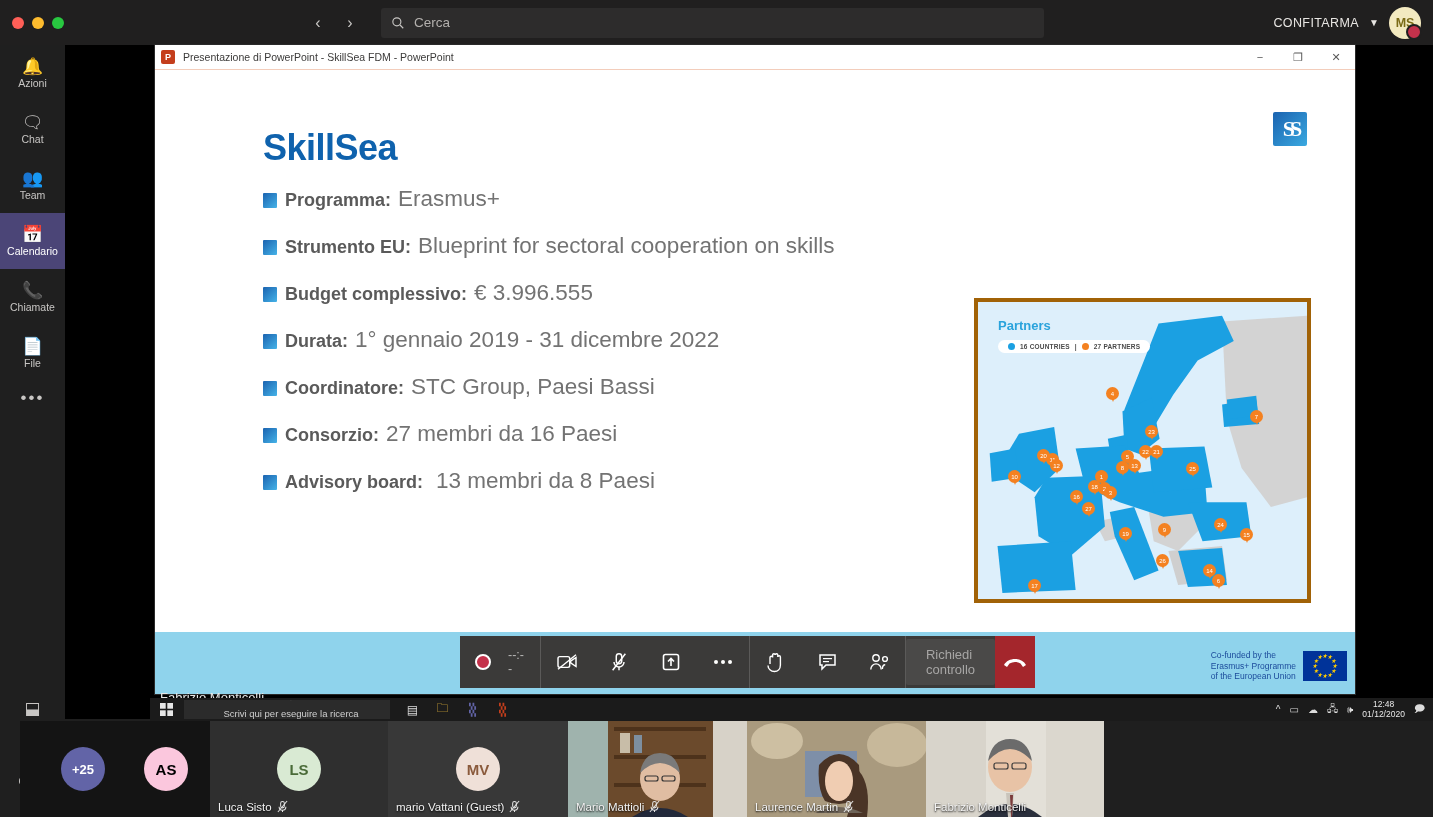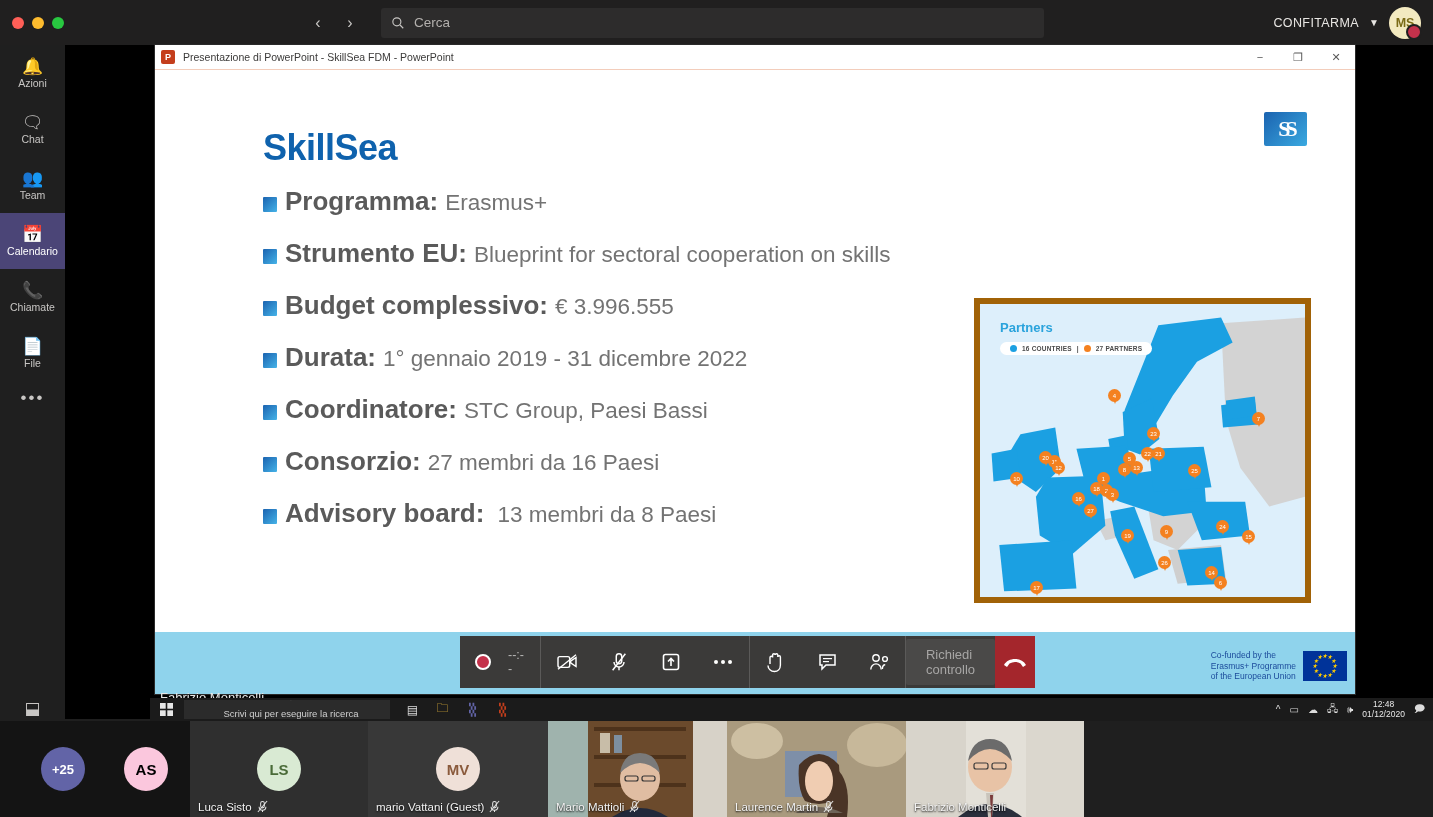--- a/index.html
+++ b/index.html
@@ -55,38 +55,38 @@
                display:flex; align-items:center; padding-left:6px; }
   .ppt-ico { width:14px; height:14px; border-radius:2px; background:#c43e1c; color:#fff;
              font-size:9px; font-weight:bold; display:flex; align-items:center; justify-content:center; }
   .ppt-title .t { margin-left:8px; font-size:10.5px; color:#3b3a39; }
   .ppt-winbtns { margin-left:auto; display:flex; }
   .wb { width:38px; height:25px; display:flex; align-items:center; justify-content:center;
         color:#5a5a5a; font-size:11px; }
 
   
   .slide { position:relative; height:563px; background:#fff; overflow:hidden; }
-  .sslogo { position:absolute; right:48px; top:42px; width:43px; height:34px;
+  .sslogo { position:absolute; right:48px; top:42px; width:34px; height:34px;
             background:linear-gradient(135deg,#1b63b0,#3aa9e0); border-radius:2px;
             display:flex; align-items:center; justify-content:center;margin-left:48px; }
   .sslogo span { color:#fff; font-size:22px; font-weight:bold; font-family:"Liberation Serif",serif;
                  letter-spacing:-5px; }
   .slide-title { position:absolute; left:108px; top:57px; font-size:36px; font-weight:bold;
                  color:#0f62ad; letter-spacing:-.5px; }
   .bullets { position:absolute; left:108px; top:116px; width:800px; }
   .bul { display:flex; align-items:baseline; margin-bottom:21px; }
   .bul-mk { width:14px; height:15px; margin-right:8px; flex:none; border-radius:1px;
             background:linear-gradient(135deg,#1b63b0,#45b3e8); position:relative; top:2px; }
-  .bul-k { font-size:26px; font-weight:bold; color:#5a5a5a; white-space:nowrap; }
+  .bul-k { font-size:18px; font-weight:bold; color:#5a5a5a; white-space:nowrap; }
   .bul-v { font-size:22.5px; color:#737373; margin-left:7px; }
   .bul.tight .bul-v { margin-left:13px; }
 
   
   .mapcard { position:absolute; right:44px; top:228px; width:337px; height:305px;
-             background:#ddeffb; border:6px solid #a16207; overflow:hidden; }
+             background:#ddeffb; border:4px solid #a16207; overflow:hidden; }
   .mapcard .ttl { position:absolute; left:20px; top:16px; color:#2aa3dc;
                   font-size:13px; font-weight:bold; }
   .legend { position:absolute; left:20px; top:38px; background:#fff; border-radius:11px;
             padding:3px 10px; display:flex; align-items:center; gap:5px; }
   .legend .d1,.legend .d2 { width:7px; height:7px; border-radius:50%; }
   .legend .d1{background:#1ba0e2;} .legend .d2{background:#f48120;}
   .legend .tx { font-size:6.5px; color:#4a4a4a; font-weight:bold; letter-spacing:.2px; }
   .mapsvg { position:absolute; inset:0; }
   .pin { position:absolute; width:13px; height:16px; }
   .pin i { position:absolute; left:0; top:0; width:13px; height:13px; border-radius:50%;
@@ -137,21 +137,21 @@
                gap:7px; padding-left:8px; margin-left:2px;flex-direction:column; }
   .winsearch .tx { color:#cfcfcf; font-size:9.5px; }
   .wintask .icos { display:flex; align-items:center; gap:13px; margin-left:14px; }
   .tbico { width:17px; height:17px; display:flex; align-items:center; justify-content:center;
            font-size:12px; color:#dcdcdc; }
   .tray { margin-left:auto; display:flex; align-items:center; gap:9px; padding-right:8px;
           color:#dcdcdc; font-size:10px; }
   .clock { text-align:center; line-height:1.1; font-size:8.5px; color:#e8e8e8; }
 
   
-  .strip { position:absolute; left:0; bottom:0; width:1433px; height:96px; display:flex; }
+  .strip { position:absolute; left:0; bottom:0; width:1433px; height:96px; display:flex;padding-left:20px; }
   .tile { position:relative; height:96px; overflow:hidden; }
   .tile .nm { position:absolute; left:8px; bottom:4px; color:#f2f2f2; font-size:11.5px;
               display:flex; align-items:center; gap:5px; text-shadow:0 1px 2px #000; }
   .av { position:absolute; left:50%; top:50%; transform:translate(-50%,-50%);
         width:44px; height:44px; border-radius:50%;
         display:flex; align-items:center; justify-content:center;
         font-size:15px; font-weight:bold; }
   .tile.t-overflow { width:190px; background:#141414; }
   .t-overflow .av.a1 { left:41px; transform:translate(0,-50%); background:#6264a7; color:#fff; font-size:13px; }
   .t-overflow .av.a2 { left:124px; transform:translate(0,-50%); background:#fbc7dd; color:#000000; }

